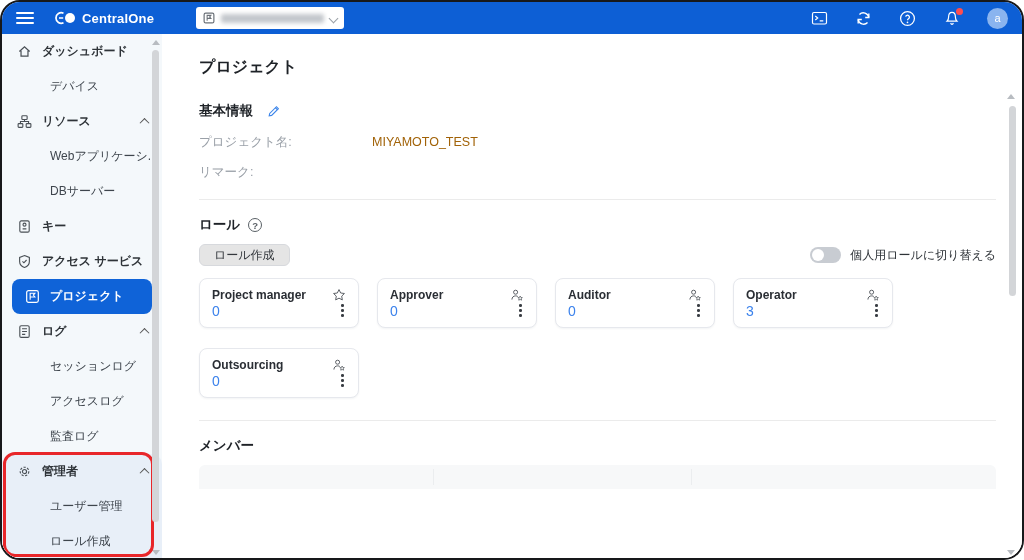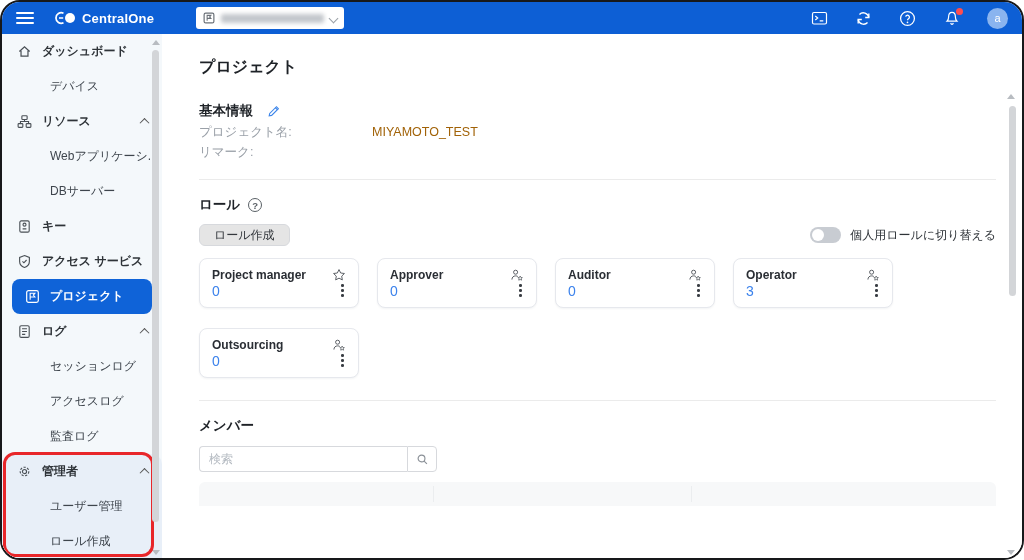--- a/index.html
+++ b/index.html
@@ -40,21 +40,21 @@
   .tri.up{border-bottom:5px solid #b8bcc1;}
   .tri.down{border-top:5px solid #b8bcc1;}
   .sb-tri-up{left:150px;top:6px;}
   .sb-tri-down{left:150px;top:516px;}
 
   
   .main{flex:1;background:#fff;padding:20px 26px 0 37px;overflow:hidden;position:relative;}
   .page-title{font-size:16px;font-weight:700;color:#1e2227;line-height:26px;}
   .sec-head{display:flex;align-items:center;gap:14px;margin-top:22px;}
   .sec-title{font-size:13.5px;font-weight:700;color:#1e2227;line-height:18px;}
-  .field-row{display:flex;margin-top:4px;font-size:12.5px;line-height:16px;}
+  .field-row{display:flex;margin-top:14px;font-size:12.5px;line-height:16px;}
   .field-label{width:173px;color:#9aa0a8;flex:none;}
   .field-value{color:#a16207;}
   .divider{height:1px;background:#ebebeb;margin-top:19px;}
   .roles-head{display:flex;align-items:center;gap:8px;margin-top:16px;}
   .controls-row{margin-top:10px;display:flex;align-items:center;justify-content:space-between;}
   .btn-outline{height:22px;padding:0 14px;border:1px solid #d7d9dd;border-radius:6px;background:#e5e5e5;font-size:12px;color:#33373c;cursor:pointer;font-family:inherit;}
   .toggle-wrap{display:flex;align-items:center;gap:9px;}
   .toggle{width:31px;height:16px;border-radius:8px;background:#c8ccd2;position:relative;cursor:pointer;}
   .toggle .knob{position:absolute;left:2px;top:2px;width:12px;height:12px;border-radius:50%;background:#fff;}
   .toggle-label{font-size:12px;color:#2e3338;}
@@ -393,31 +393,20 @@
           </div>
         </div>
       </div>
 
       <div class="divider" style="margin-top:22px;"></div>
 
       <div class="sec-head" style="margin-top:16px;">
         <span class="sec-title">メンバー</span>
       </div>
 
-      <div class="search-row">
-        <input class="search-input" type="text" placeholder="検索" style="">
-        <button class="search-btn">
-          <span style="display:flex;">
-            <svg width="13" height="13" viewBox="0 0 16 16">
-                <circle cx="6.8" cy="6.8" r="4.2" fill="none" stroke="currentColor" stroke-width="1.4"></circle>
-                <path d="M10 10 l3.4 3.4" stroke="currentColor" stroke-width="1.4"></path>
-              </svg>
-          </span>
-        </button>
-      </div>
 
       <div class="table-head">
         <i style="left:234px;"></i>
           <i style="left:492px;"></i>
       </div>
 
       <span class="tri up ms-tri-up"></span>
       <div class="main-scroll-thumb"></div>
       <span class="tri down ms-tri-down"></span>
     </div>

